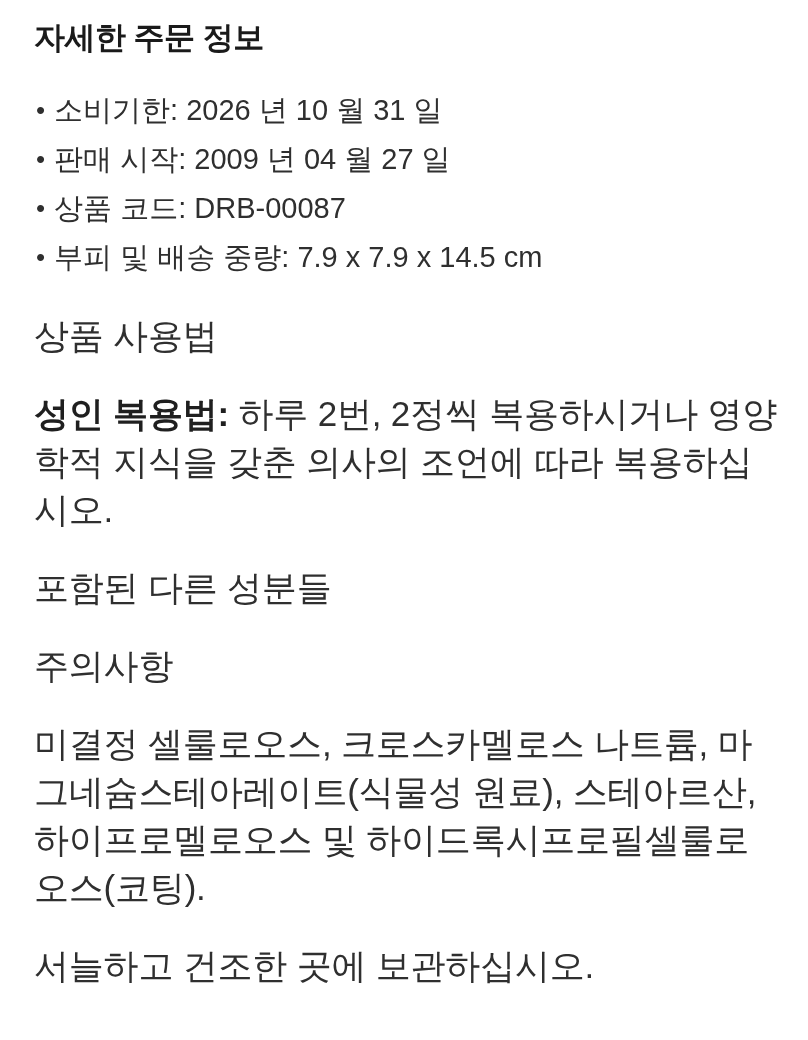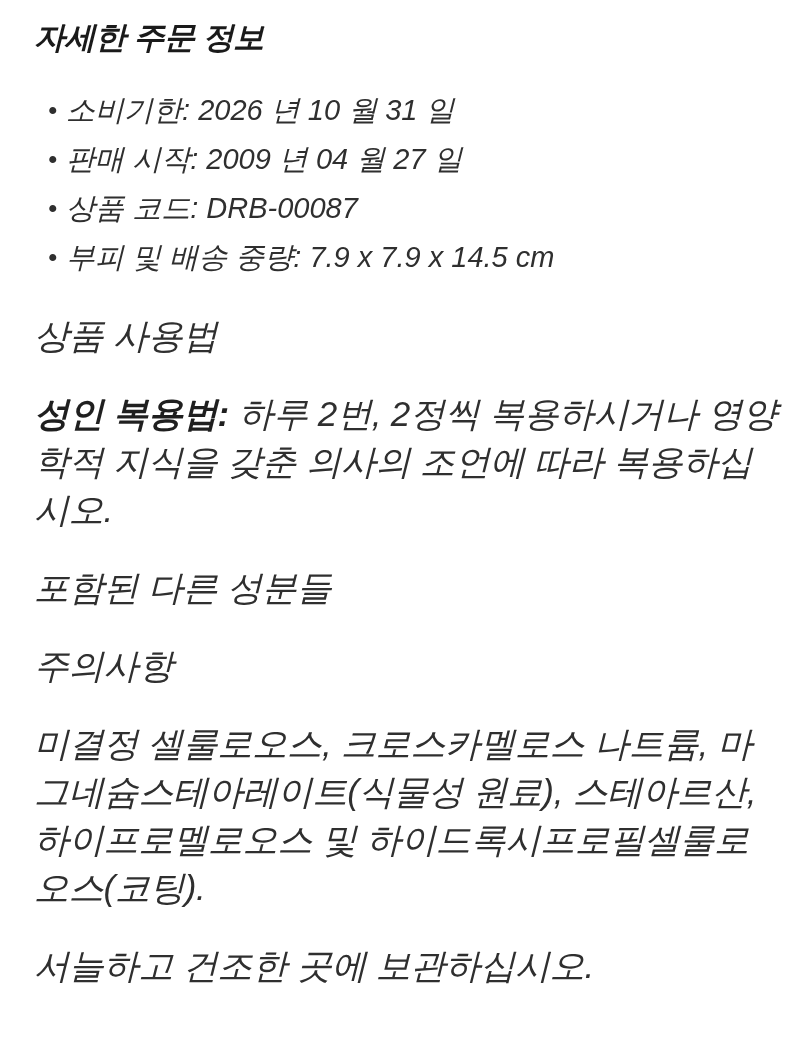--- a/index.html
+++ b/index.html
@@ -14,40 +14,38 @@
     font-family: "Liberation Sans", sans-serif;
     color: #2f2f2f;
     -webkit-font-smoothing: antialiased;
   }
   .page {
     box-sizing: border-box;
     width: 808px;
     height: 867px;
     padding: 18px 26px 0 34px;
     background: #ffffff;
-    font-style: italic;
   }
   .section-title {
     margin: 0;
     font-size: 31px;
     line-height: 40px;
     font-weight: 700;
     color: #1a1a1a;
     letter-spacing: -0.5px;
   }
   .bullet-list {
     list-style: none;
     margin: 28px 0 0 0;
     padding: 0;
   }
   .bullet-item {
     font-size: 29px;
     line-height: 49px;
     white-space: nowrap;
-    margin-left: 12px;
   }
   .bullet {
     display: inline-block;
     font-size: 26px;
     margin: 0 9px 0 2px;
     vertical-align: 1px;
     color: #2f2f2f;
   }
   .para {
     margin: 30px 0 0 0;

